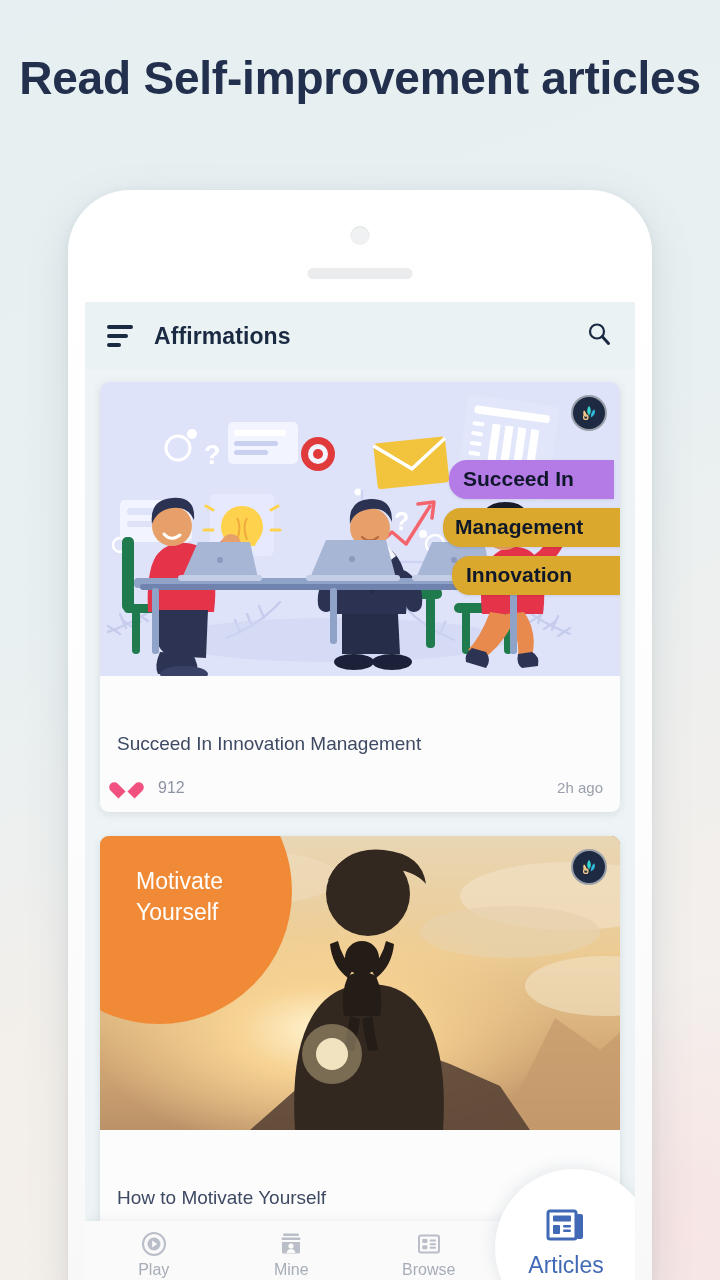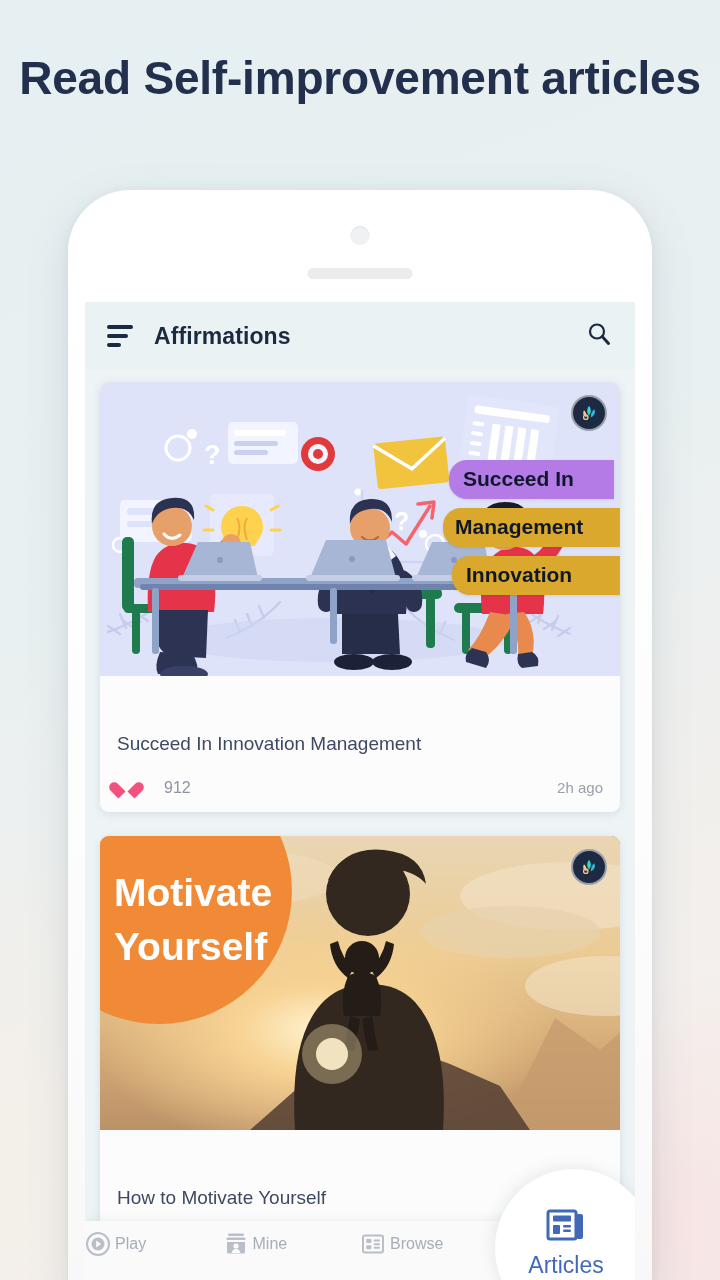--- a/index.html
+++ b/index.html
@@ -92,21 +92,21 @@
     margin-bottom:24px;
     position:relative;
   }
   .card-media { position:relative; height:294px; overflow:hidden; }
   .card-body { padding:16px 17px 14px 17px;margin-top:40px; }
   .card-title { font-size:19px; color:#3e4a63; line-height:1.3; }
   .card-meta {
     margin-top:21px;
     display:flex; align-items:center; justify-content:space-between;
   }
-  .likes { display:flex; align-items:center; gap:27px; }
+  .likes { display:flex; align-items:center; gap:21px; }
   .heart { width:20px; height:20px; position:relative; }
   .heart::before, .heart::after {
     content:""; position:absolute; width:10px; height:16px;
     background:#f0517e; border-radius:10px 10px 0 0; top:1px;
   }
   .heart::before { left:0px; transform:rotate(-45deg); transform-origin:50% 100%; }
   .heart::after  { left:9.4px; transform:rotate(45deg); transform-origin:50% 100%; }
   .like-count { font-size:16px; color:#8e94a3; }
   .ago { font-size:15px; color:#9aa0ad; }
 
@@ -141,43 +141,43 @@
       radial-gradient(circle 180px at 43% 62%, #ffe9b8 0%, #f6cf8c 26%, #e0a964 52%, #c98f55 72%, #b07f52 100%),
       linear-gradient(180deg,#e8d3b2 0%, #e5c79d 35%, #cfa87c 70%, #b99068 100%);
   }
   .orange-blob {
     position:absolute; left:-74px; top:-78px;
     width:266px; height:266px; border-radius:50%;
     background:#f08a36;
     z-index:3;
   }
   .blob-text {
-    position:absolute; left:14px; top:30px; z-index:4;
-    color:#fff; font-weight:bold; font-size:39px; line-height:1.38;
+    position:absolute; left:36px; top:30px; z-index:4;
+    color:#fff; font-weight:normal; font-size:23px; line-height:1.38;
   }
 
   
   .card-peek {
     height:42px;
     background:#0d7063;
     border-radius:9px 9px 0 0;
     box-shadow:0 -1px 8px rgba(60,80,110,0.12);
   }
 
   
   .bottomnav {
     position:absolute; left:0; bottom:0;
     width:550px; height:84px;
     background:#fafafa;
     display:flex; align-items:flex-start;
     box-shadow:0 -2px 9px rgba(60,80,110,0.07);
     z-index:20;
   }
   .navitem {
-    flex:1; display:flex; flex-direction:row; align-items:center;
+    flex:1; display:flex; flex-direction:column; align-items:center;
     padding-top:10px; gap:4px; cursor:pointer;
   }
   .navitem .lbl { font-size:16px; color:#a7adb8; }
 
   
   .articles-fab {
     position:absolute;
     right:-18px; bottom:-22px;
     width:158px; height:158px;
     border-radius:50%;

